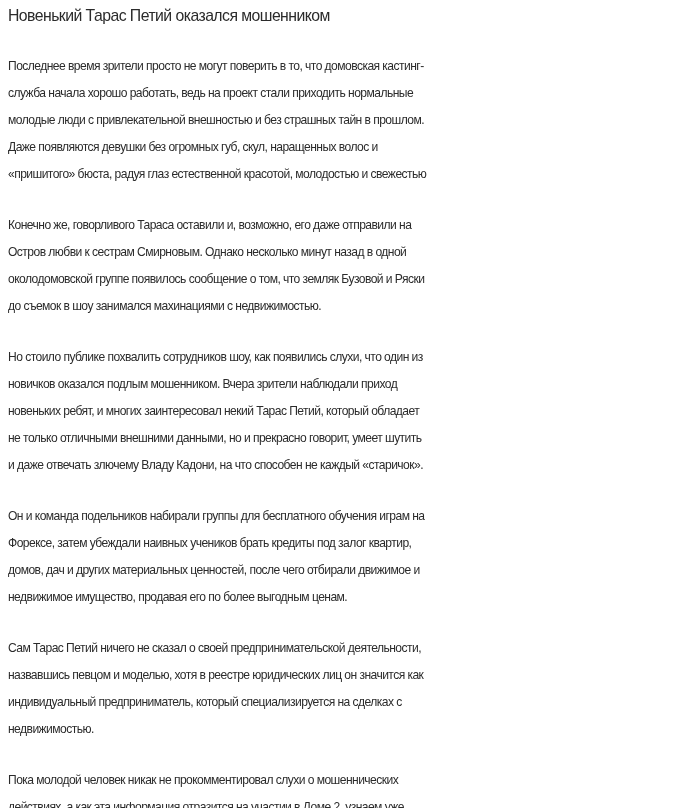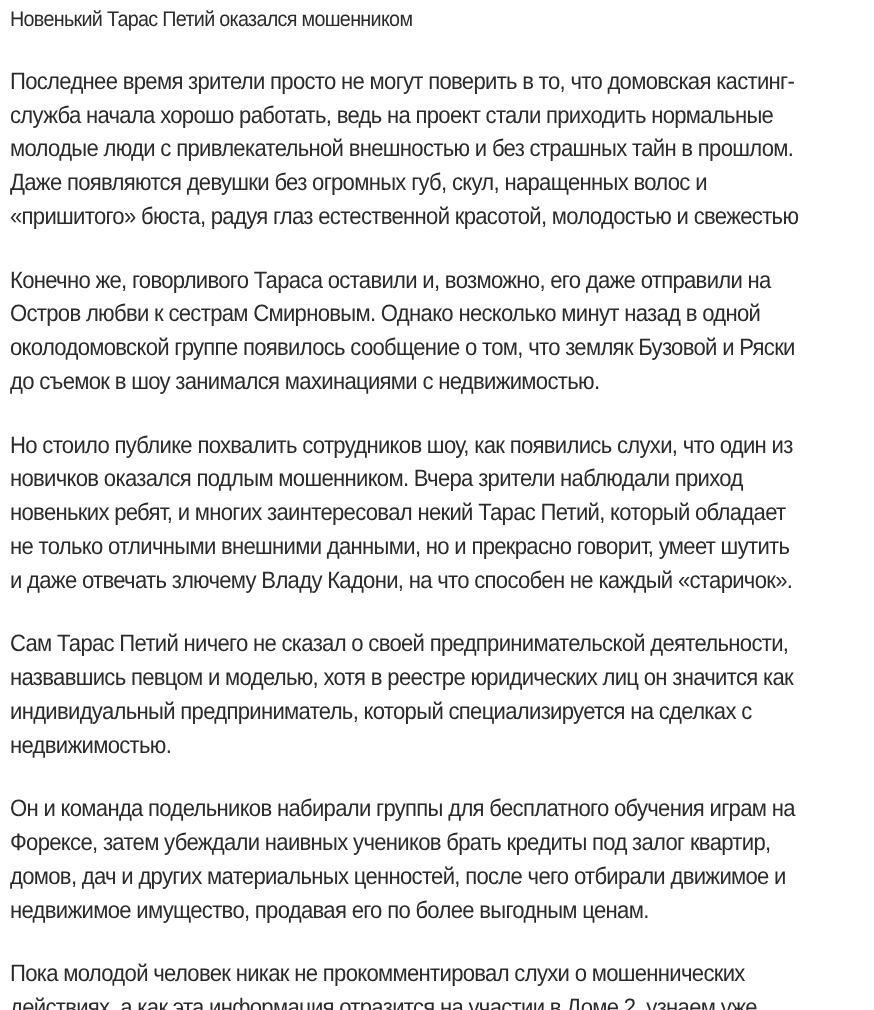--- a/index.html
+++ b/index.html
@@ -9,21 +9,21 @@
       color: #2b2b2b;
     }
     .article { padding: 2px 8px 0 8px; }
     .title {
       font-size: 17px; line-height: 27px; margin: 0 0 23px 0;
       font-weight: normal; letter-spacing: -0.6px;
       transform: scaleX(0.93); transform-origin: left;
       white-space: nowrap;
     }
     .para {
-      font-size: 19px; line-height: 27px; margin: 0 0 24px 0;
+      font-size: 13px; line-height: 27px; margin: 0 0 24px 0;
       letter-spacing: -0.6px;
     }
     .line {
       display: block; white-space: nowrap;
       transform: scaleX(0.93); transform-origin: left;
     }
   </style>
 </head>
 <body>
 
@@ -47,31 +47,31 @@
 
   <p class="para">
     <span class="line">Но стоило публике похвалить сотрудников шоу, как появились слухи, что один из</span>
     <span class="line">новичков оказался подлым мошенником. Вчера зрители наблюдали приход</span>
     <span class="line">новеньких ребят, и многих заинтересовал некий Тарас Петий, который обладает</span>
     <span class="line">не только отличными внешними данными, но и прекрасно говорит, умеет шутить</span>
     <span class="line">и даже отвечать злючему Владу Кадони, на что способен не каждый «старичок».</span>
   </p>
 
   <p class="para">
+    <span class="line">Он и команда подельников набирали группы для бесплатного обучения играм на</span>
+    <span class="line">Форексе, затем убеждали наивных учеников брать кредиты под залог квартир,</span>
+    <span class="line">домов, дач и других материальных ценностей, после чего отбирали движимое и</span>
+    <span class="line">недвижимое имущество, продавая его по более выгодным ценам.</span>
+  </p>
+
+  <p class="para">
     <span class="line">Сам Тарас Петий ничего не сказал о своей предпринимательской деятельности,</span>
     <span class="line">назвавшись певцом и моделью, хотя в реестре юридических лиц он значится как</span>
     <span class="line">индивидуальный предприниматель, который специализируется на сделках с</span>
     <span class="line">недвижимостью.</span>
-  </p>
-
-  <p class="para">
-    <span class="line">Он и команда подельников набирали группы для бесплатного обучения играм на</span>
-    <span class="line">Форексе, затем убеждали наивных учеников брать кредиты под залог квартир,</span>
-    <span class="line">домов, дач и других материальных ценностей, после чего отбирали движимое и</span>
-    <span class="line">недвижимое имущество, продавая его по более выгодным ценам.</span>
   </p>
 
   <p class="para">
     <span class="line">Пока молодой человек никак не прокомментировал слухи о мошеннических</span>
     <span class="line">действиях, а как эта информация отразится на участии в Доме 2, узнаем уже</span>
 
   </p>
 </div>
 
 </body></html>

